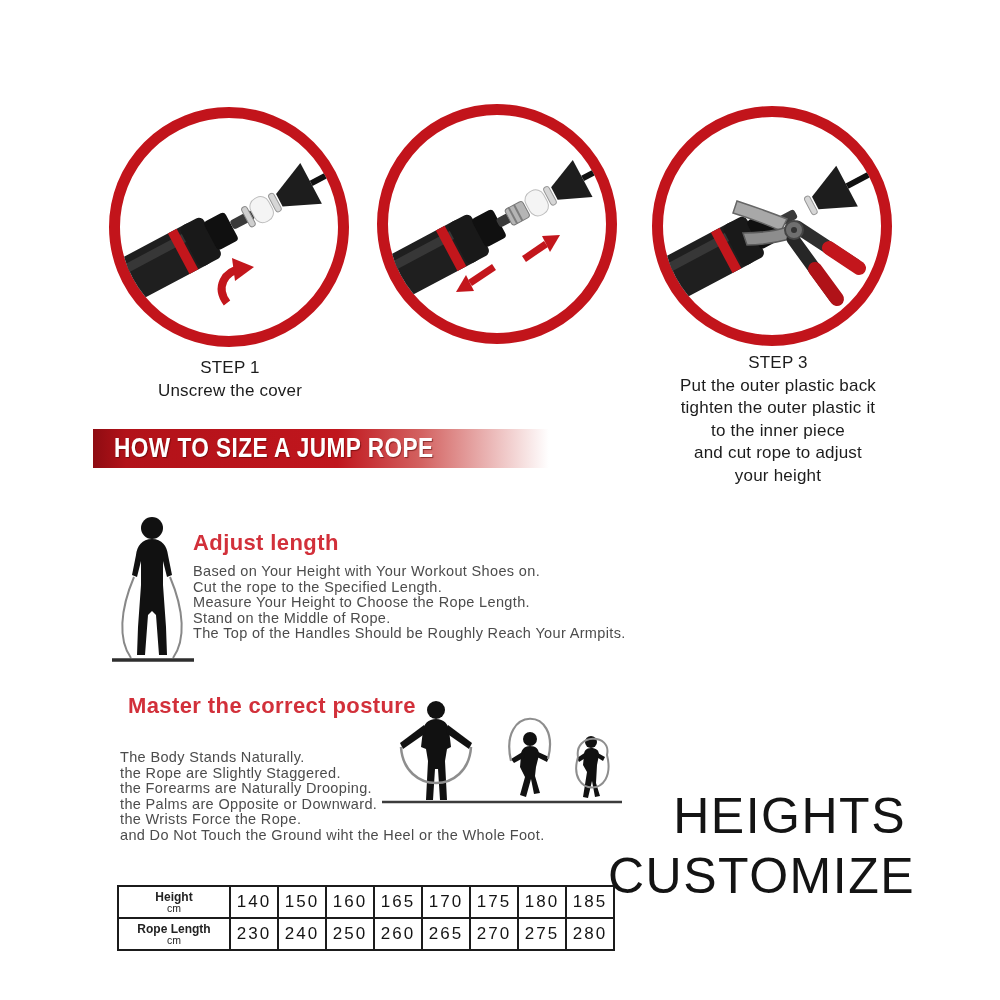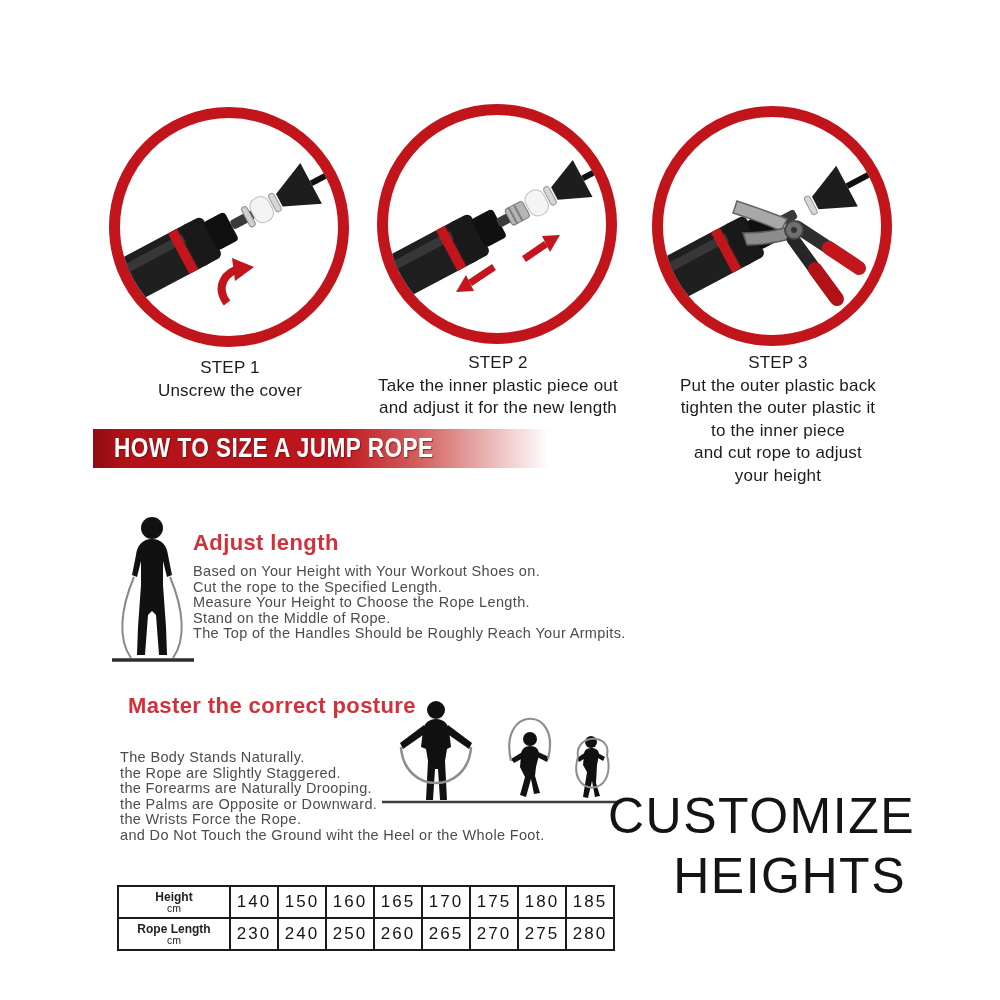--- a/index.html
+++ b/index.html
@@ -144,27 +144,20 @@
         <circle cx="131" cy="113" r="9" fill="#6f6f6f" stroke="#454545" stroke-width="2"></circle>
         <circle cx="131" cy="113" r="3" fill="#333"></circle>
       </g>
     </svg>
   </div>
 
   <div class="caption" id="caption-1">
     <div class="step-label">STEP 1</div>
     <div>
         <div>Unscrew the cover</div>
-      </div>
-  </div>
-  <div class="caption" id="caption-2">
-    <div class="step-label">STEP 2</div>
-    <div>
-        <div>Take the inner plastic piece out</div>
-        <div>and adjust it for the new length</div>
       </div>
   </div>
   <div class="caption" id="caption-3">
     <div class="step-label">STEP 3</div>
     <div>
         <div>Put the outer plastic back</div>
         <div>tighten the outer plastic it</div>
         <div>to the inner piece</div>
         <div>and cut rope to adjust</div>
         <div>your height</div>
@@ -249,17 +242,17 @@
           <td>260</td>
           <td>265</td>
           <td>270</td>
           <td>275</td>
           <td>280</td>
         </tr>
       </tbody>
   </table>
 
   <div class="customize">
+    <div>HEIGHTS</div>
     <div>CUSTOMIZE</div>
-    <div>HEIGHTS</div>
   </div>
 
 </div>
 
 </body></html>

